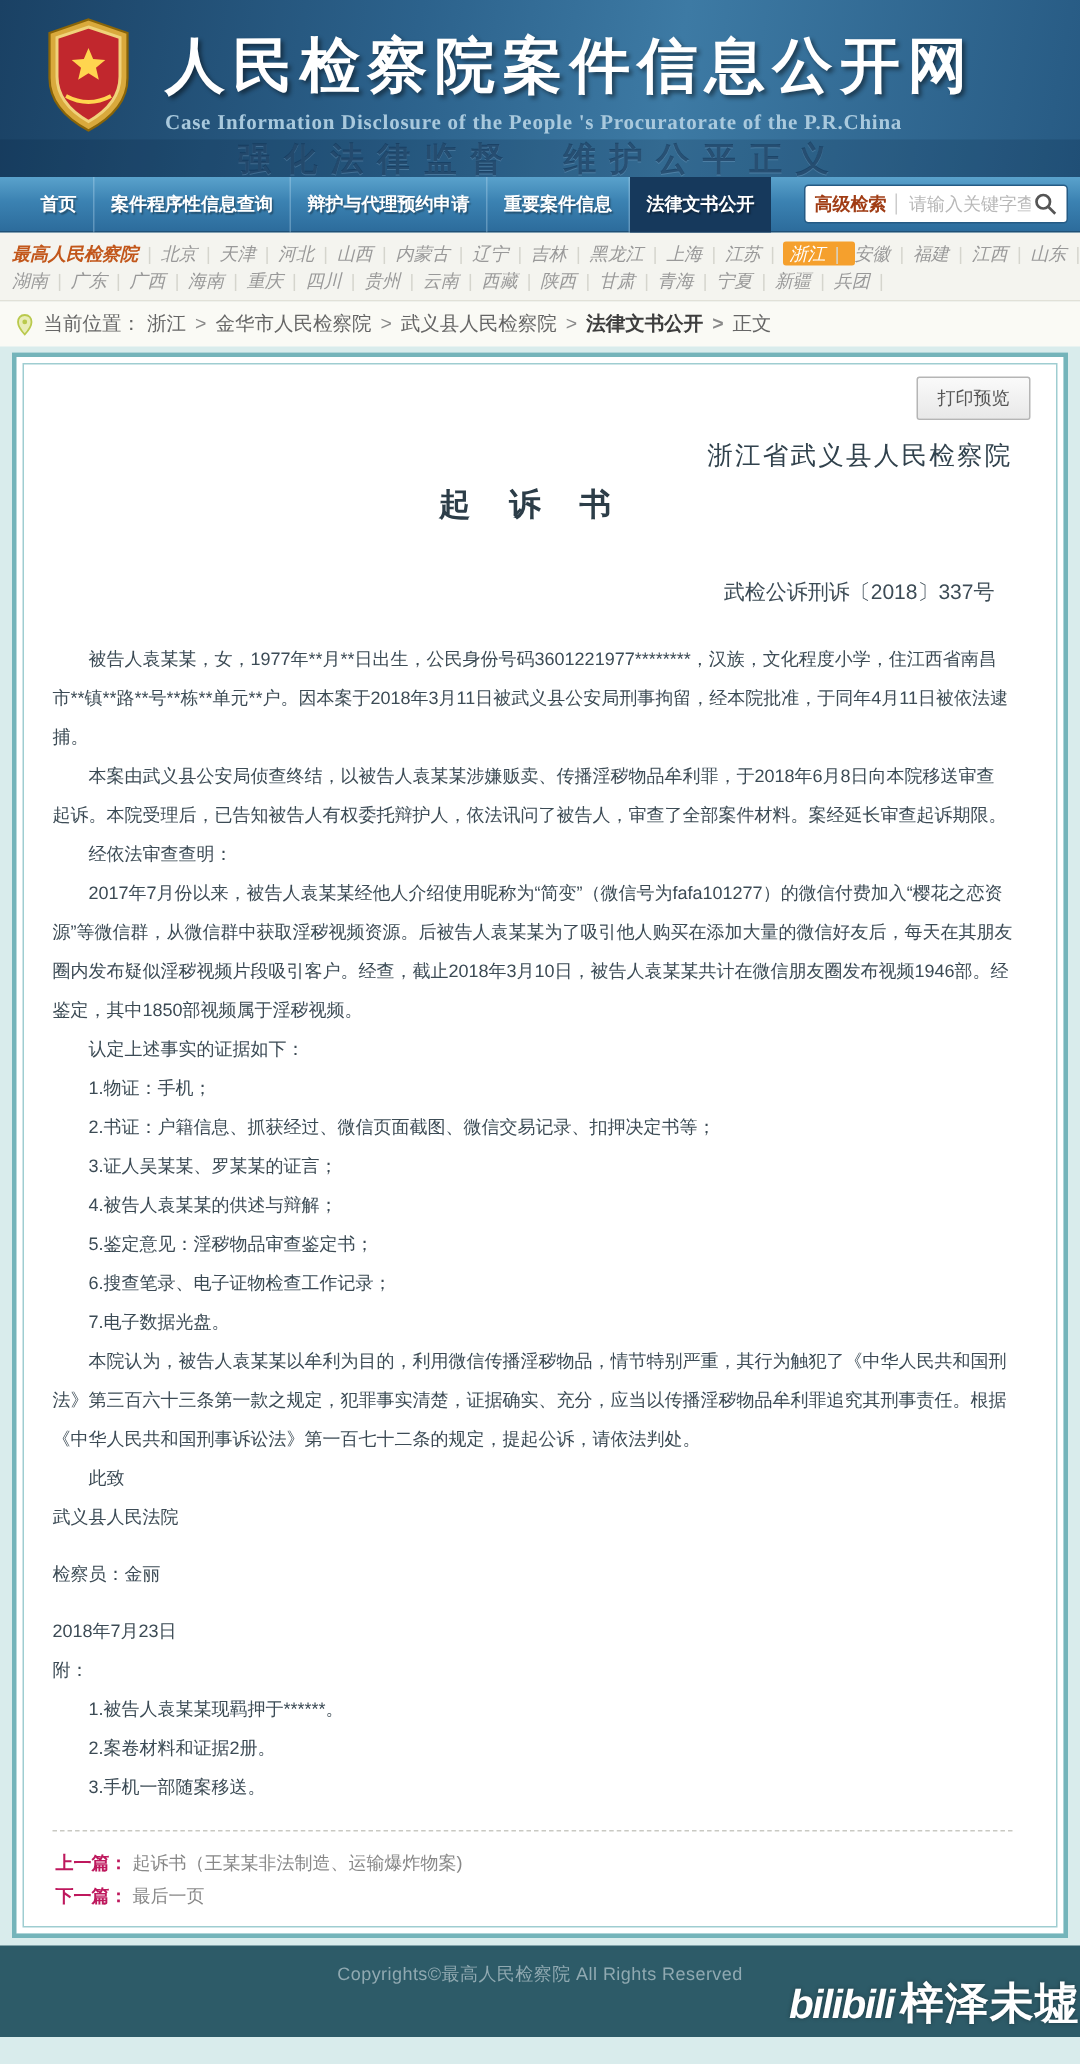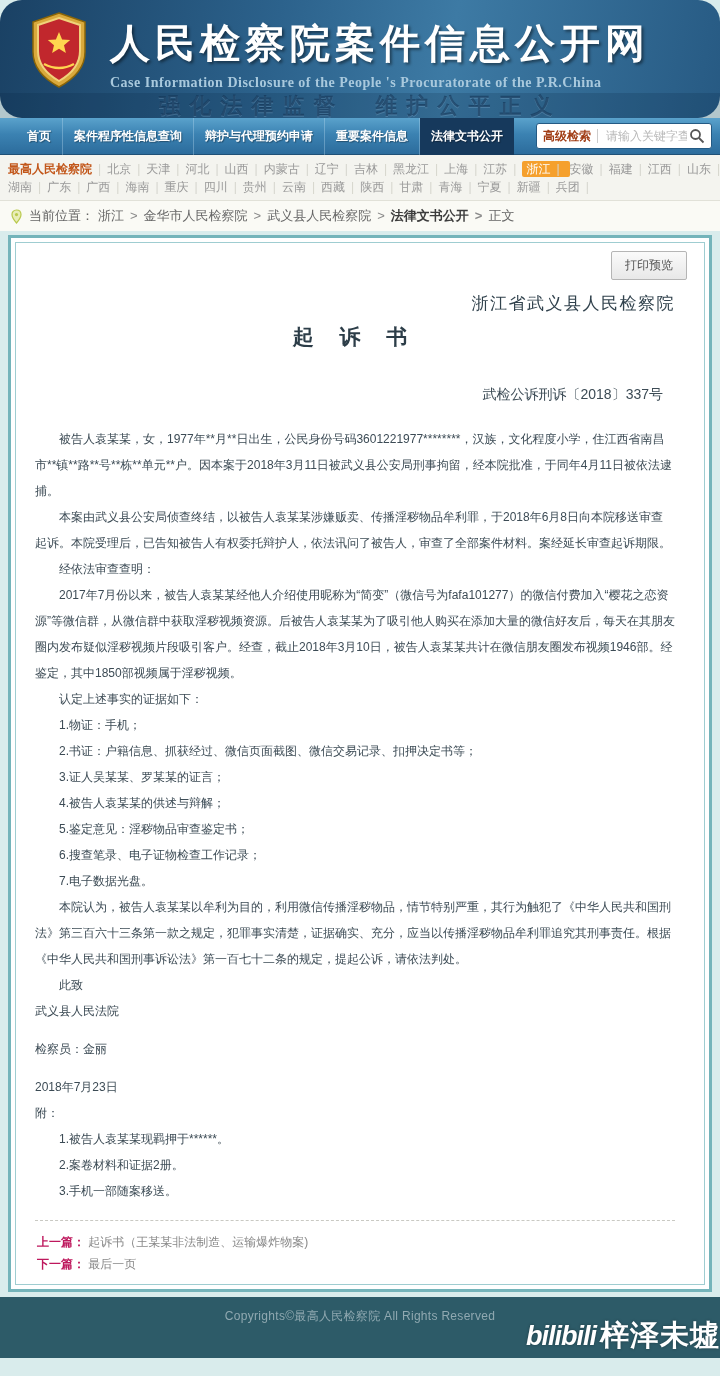--- a/index.html
+++ b/index.html
@@ -7,21 +7,20 @@
   body {
     width:720px; height:1376px; margin:0;
     font-family:"Liberation Sans", sans-serif;
     background:#d9ecec; overflow:hidden;
   }
 
   
   .site-header {
     position:relative; height:118px;
     background:linear-gradient(100deg,#1a4164 0%,#2c628c 38%,#3d7aa4 62%,#275a83 100%);
-    border-radius:22px;
   }
   .emblem { position:absolute; left:30px; top:12px; width:58px; height:76px; }
   .titles { position:absolute; left:110px; top:16px; width:600px; }
   .site-title {
     color:#fff; font-size:40px; font-weight:bold; letter-spacing:5px;
     text-shadow:2px 2px 3px rgba(0,0,0,.45); white-space:nowrap;
   }
   .site-subtitle {
     margin-top:4px; color:#a9c9dd; font-size:14px; font-weight:bold;
     font-family:"Liberation Serif", serif; letter-spacing:.5px; white-space:nowrap;
@@ -59,21 +58,21 @@
   .search-input {
     flex:1; min-width:0; border:none; outline:none; font-size:12px; color:#333;
     font-family:"Liberation Sans", sans-serif; background:transparent;
   }
   .search-input::placeholder { color:#b8b8b8; }
   .mag-icon { width:16px; height:16px; flex:0 0 16px; cursor:pointer; }
 
   
   .region-bar {
     background:#f4f4ef; border-bottom:1px solid #e1e1d8; padding:5px 8px 4px;
-    font-size:12px; color:#999;
+    font-size:12px; color:#999;font-style:italic;
   }
   .region-row { line-height:18px; white-space:nowrap; }
   .region-item { cursor:pointer; color:#999; }
   .region-item::after { content:"|"; color:#d5d5cd; margin:0 6px; font-weight:normal; }
   .region-item.home { color:#c2571b; font-weight:bold; }
   .region-item.selected { background:#f5a02d; color:#fff; padding:1px 4px; border-radius:2px; }
 
   
   .breadcrumb {
     background:#fafaf5; padding:6px 10px; font-size:13px; color:#666;

